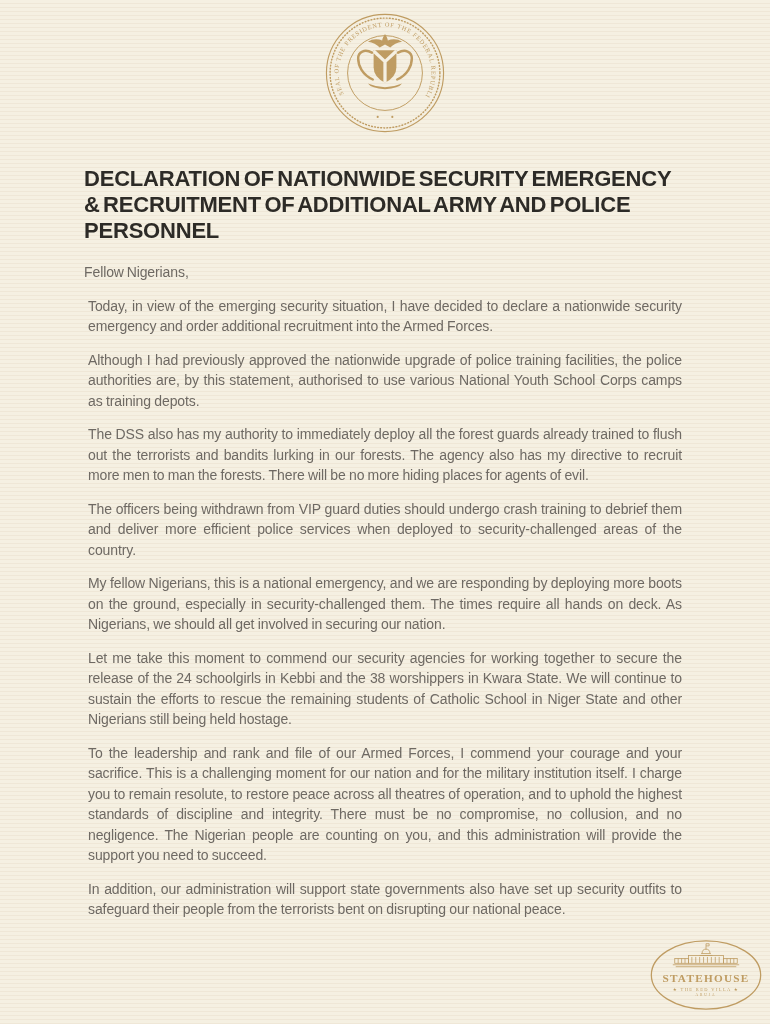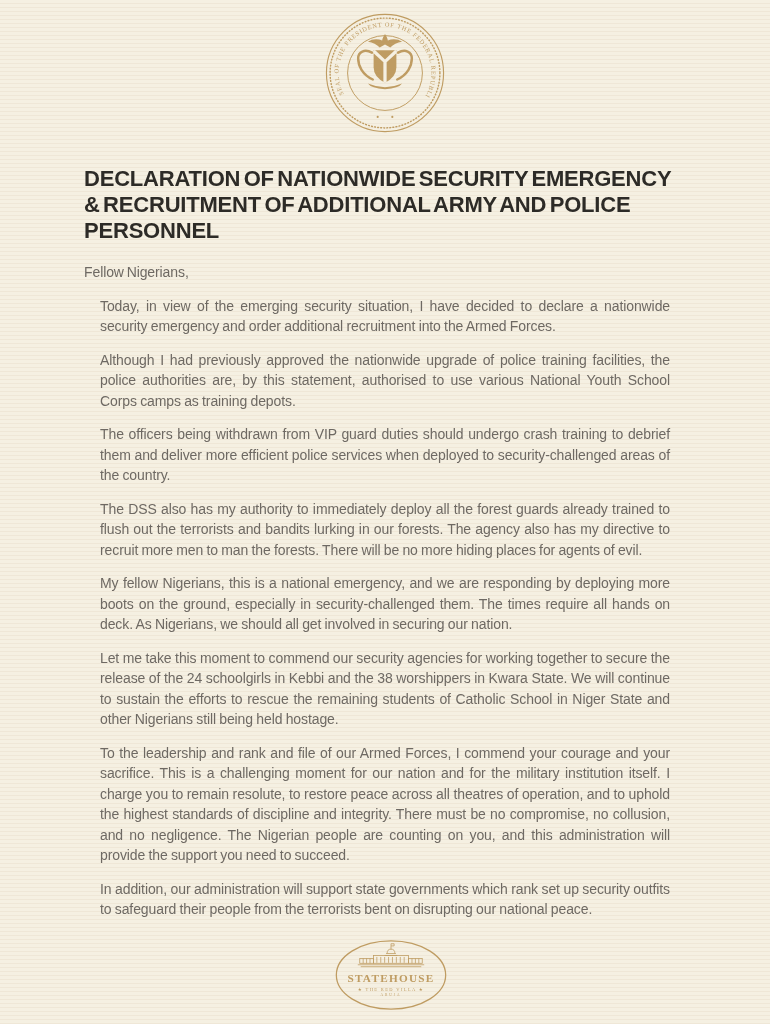--- a/index.html
+++ b/index.html
@@ -30,29 +30,29 @@
     letter-spacing:-0.2px;word-spacing:-2.5px;
     color:var(--title);
   }
   .salutation{
     margin:18px 0 12px;
     font-size:14px;line-height:20.5px;
     color:var(--body);
     letter-spacing:-0.1px;word-spacing:-1px;
   }
   .body-para{
-    margin:13px 16px 0;
+    margin:13px 4px 0;
     font-size:14px;line-height:20.5px;
     color:var(--body);
     text-align:justify;
     letter-spacing:-0.1px;word-spacing:-0.5px;
   }
   .footer-wrap{
     position:absolute;left:12px;right:0;bottom:8px;
-    display:flex;justify-content:center;text-decoration:underline;
+    display:flex;justify-content:flex-end;text-decoration:underline;
   }
   .statehouse{width:128px;height:82px;}
   .seal text, .statehouse text{font-family:"Liberation Serif", serif;}
 </style>
 </head>
 <body>
 
 <div class="page">
 
   <div class="seal-wrap">
@@ -80,26 +80,26 @@
       <path d="M54 88 Q75 97 96 88 Q92 94 75 95 Q58 94 54 88 Z" fill="#bf9c62"></path>
     </svg>
   </div>
 
   <h1 class="doc-title">DECLARATION OF NATIONWIDE SECURITY EMERGENCY &amp; RECRUITMENT OF ADDITIONAL ARMY AND POLICE PERSONNEL</h1>
 
   <p class="salutation">Fellow Nigerians,</p>
 
   <p class="body-para">Today, in view of the emerging security situation, I have decided to declare a nationwide security emergency and order additional recruitment into the Armed Forces.</p>
   <p class="body-para">Although I had previously approved the nationwide upgrade of police training facilities, the police authorities are, by this statement, authorised to use various National Youth School Corps camps as training depots.</p>
+  <p class="body-para">The DSS also has my authority to immediately deploy all the forest guards already trained to flush out the terrorists and bandits lurking in our forests. The agency also has my directive to recruit more men to man the forests. There will be no more hiding places for agents of evil.</p>
   <p class="body-para">The officers being withdrawn from VIP guard duties should undergo crash training to debrief them and deliver more efficient police services when deployed to security-challenged areas of the country.</p>
-  <p class="body-para">The DSS also has my authority to immediately deploy all the forest guards already trained to flush out the terrorists and bandits lurking in our forests. The agency also has my directive to recruit more men to man the forests. There will be no more hiding places for agents of evil.</p>
   <p class="body-para">My fellow Nigerians, this is a national emergency, and we are responding by deploying more boots on the ground, especially in security-challenged them. The times require all hands on deck. As Nigerians, we should all get involved in securing our nation.</p>
   <p class="body-para">Let me take this moment to commend our security agencies for working together to secure the release of the 24 schoolgirls in Kebbi and the 38 worshippers in Kwara State. We will continue to sustain the efforts to rescue the remaining students of Catholic School in Niger State and other Nigerians still being held hostage.</p>
   <p class="body-para">To the leadership and rank and file of our Armed Forces, I commend your courage and your sacrifice. This is a challenging moment for our nation and for the military institution itself. I charge you to remain resolute, to restore peace across all theatres of operation, and to uphold the highest standards of discipline and integrity. There must be no compromise, no collusion, and no negligence. The Nigerian people are counting on you, and this administration will provide the support you need to succeed.</p>
-  <p class="body-para">In addition, our administration will support state governments which rank set up security outfits to safeguard their people from the terrorists bent on disrupting our national peace.</p>
+  <p class="body-para">In addition, our administration will support state governments also have set up security outfits to safeguard their people from the terrorists bent on disrupting our national peace.</p>
 
   <div class="footer-wrap">
     <svg class="statehouse" viewBox="0 0 130 84">
       <ellipse cx="65" cy="42" rx="56" ry="35" fill="none" stroke="#bf9c62" stroke-width="1.3"></ellipse>
       <g stroke="#bf9c62" stroke-width="0.8" fill="none">
         <path d="M65 10 V16 M65 10 h3.2 v2.2 h-3.2"></path>
         <path d="M61 20 Q61 15.5 65 15.5 Q69 15.5 69 20"></path>
         <path d="M60 20 H70 M58.5 22 H71.5"></path>
         <rect x="47" y="22" width="36" height="8"></rect>
         <path d="M50.5 23.5 V29.5 M54.5 23.5 V29.5 M58.5 23.5 V29.5 M62.5 23.5 V29.5 M66.5 23.5 V29.5 M70.5 23.5 V29.5 M74.5 23.5 V29.5 M78.5 23.5 V29.5"></path>

